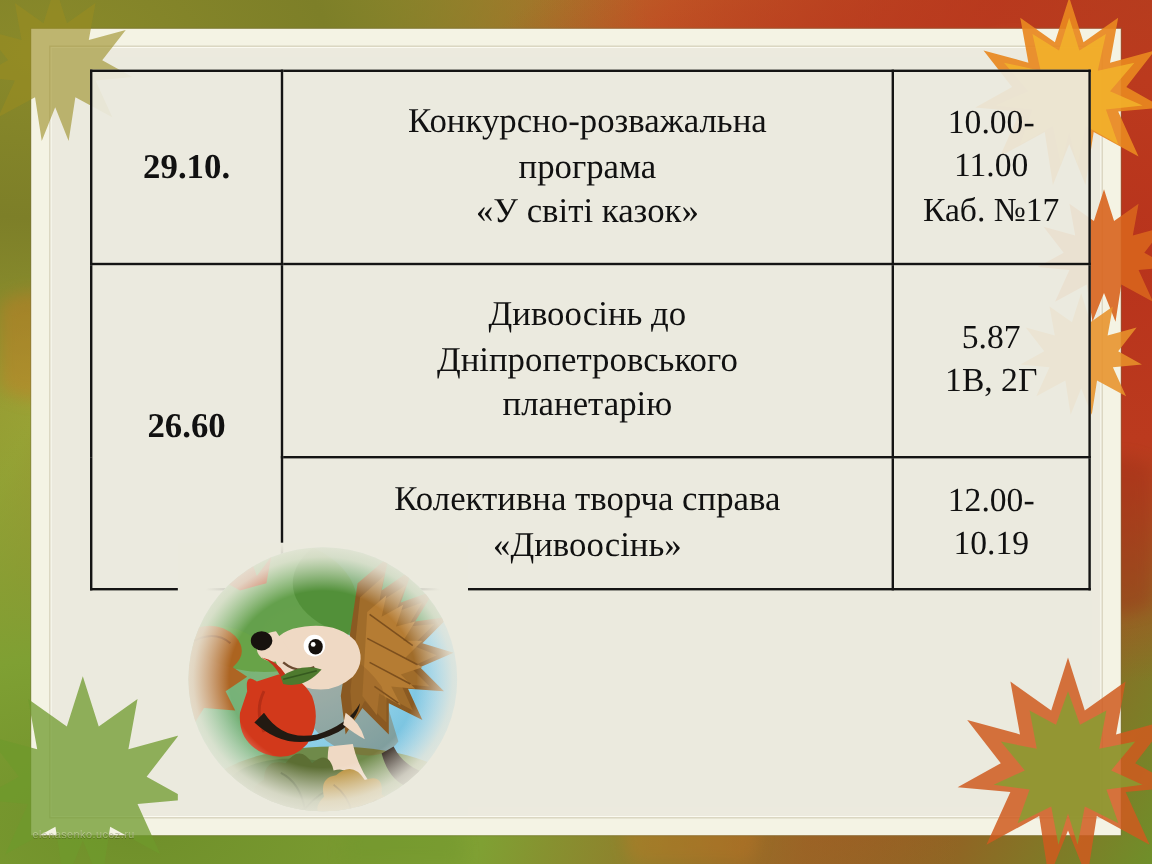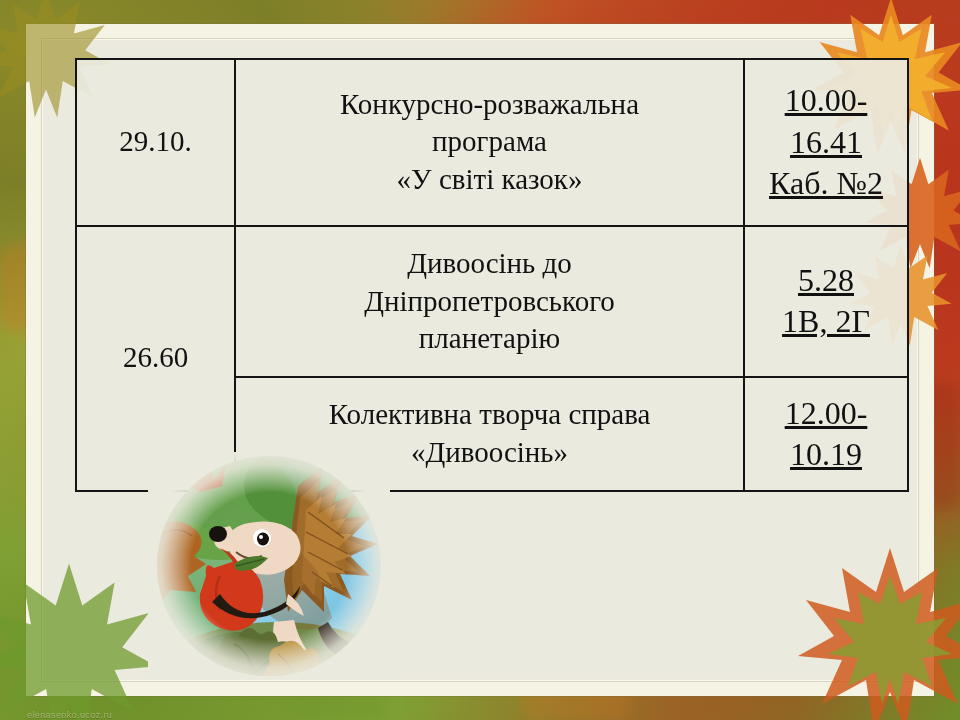--- a/index.html
+++ b/index.html
@@ -81,42 +81,43 @@
   }
   col.c-date{width:159px;}
   col.c-event{width:509px;}
   col.c-time{width:164px;}
 
   .cell-date{
     color:#1b2f6b;
     font-size:29px;
     vertical-align:bottom;
     padding-bottom:14px;
+    font-weight:bold;
   }
   .cell-event{font-size:29px;}
-  .cell-time{font-size:32px;text-decoration:underline;}
+  .cell-time{font-size:28px;}
   .cell-time .l{display:block;white-space:nowrap;}
   .cell-event .l{display:block;}
 
   
   .date-rowspan{
     vertical-align:bottom;
     padding-bottom:18px;
   }
 
   
   .hedgehog{
     position:absolute;left:148px;top:452px;width:242px;height:228px;
     pointer-events:none;
   }
   .hedgehog svg{display:block;width:242px;height:228px;}
 
   
   .watermark{
-    position:absolute;left:27px;bottom:0;
+    position:absolute;left:27px;bottom:20px;
     font-family:"Liberation Sans", sans-serif;
     font-size:9px;letter-spacing:.4px;
     color:rgba(245,245,220,.42);
     text-shadow:0 1px 0 rgba(40,50,10,.35);
     white-space:nowrap;
   }
 </style>
 </head>
 <body>
 
@@ -180,34 +181,34 @@
 
         <tr>
           <td class="cell-date" rowspan="1">29.10.</td>
           <td class="cell-event">
             <span class="l">Конкурсно-розважальна</span>
             <span class="l">програма</span>
             <span class="l">«У світі казок»</span>
           </td>
           <td class="cell-time">
             <span class="l">10.00-</span>
-            <span class="l">16.41</span>
-            <span class="l">Каб. №2</span>
+            <span class="l">11.00</span>
+            <span class="l">Каб. №17</span>
           </td>
         </tr>
 
         <tr>
           <td class="cell-date date-rowspan" rowspan="2">26.60</td>
           <td class="cell-event">
             <span class="l">Дивоосінь до</span>
             <span class="l">Дніпропетровського</span>
             <span class="l">планетарію</span>
           </td>
           <td class="cell-time">
-            <span class="l">5.28</span>
+            <span class="l">5.87</span>
             <span class="l">1В, 2Г</span>
           </td>
         </tr>
 
         <tr>
           <td class="cell-event">
             <span class="l">Колективна творча справа</span>
             <span class="l">«Дивоосінь»</span>
           </td>
           <td class="cell-time">

